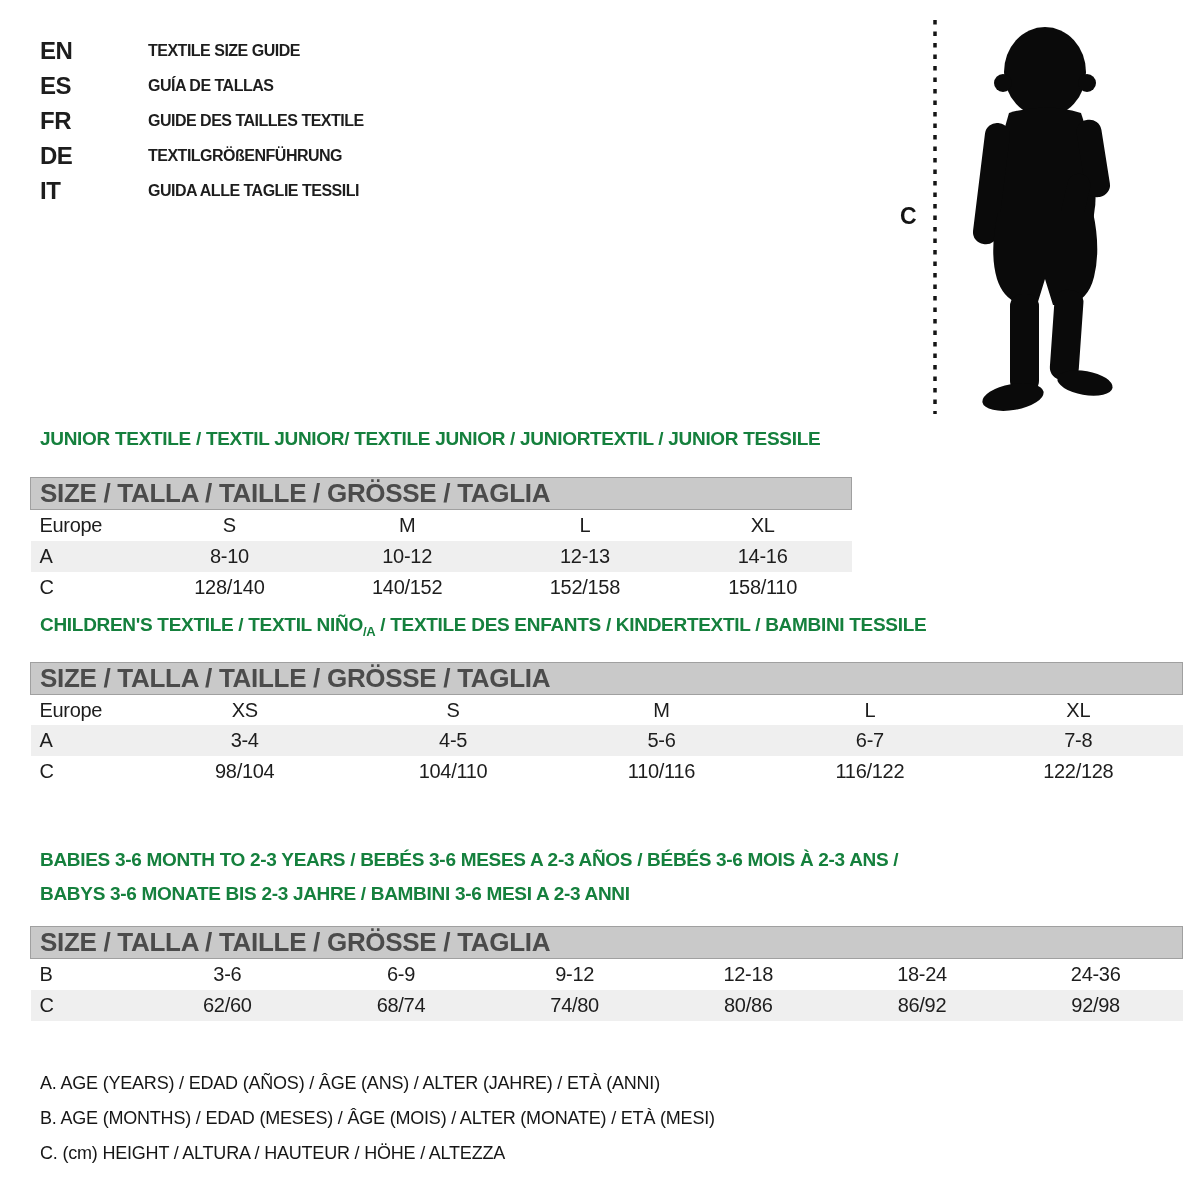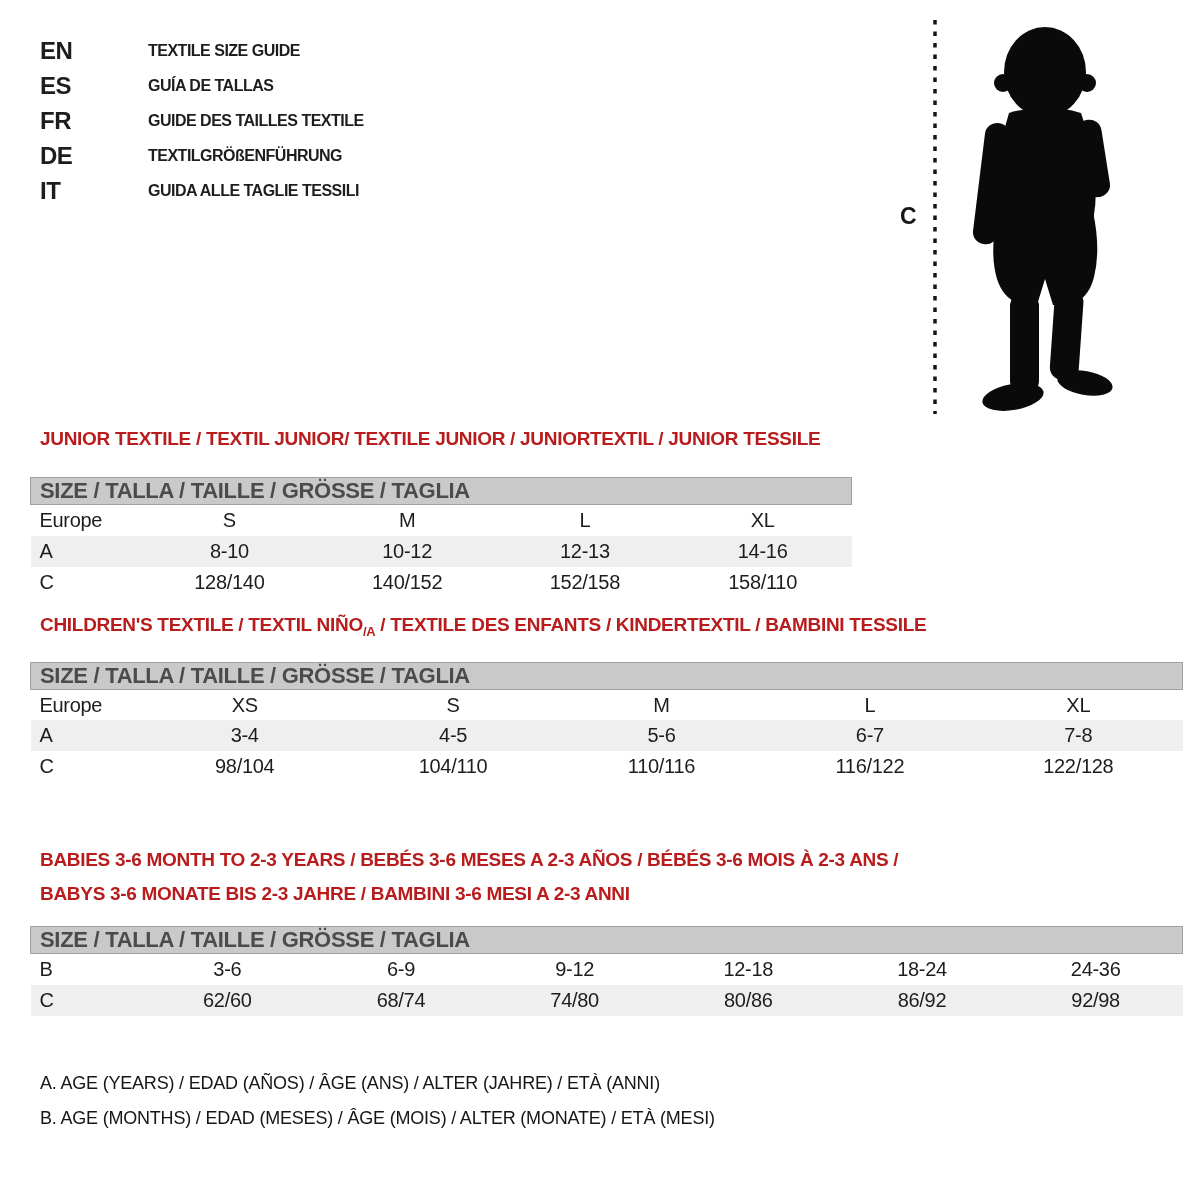--- a/index.html
+++ b/index.html
@@ -32,31 +32,31 @@
   .figure-label {
     font-weight: bold; font-size: 23px; margin-right: 15px; color: #141414;
   }
   .dash-line { display: block; margin-right: 14px; }
   .baby-svg { display: block; }
 
   
   .section { position: absolute; left: 30px; }
   .section-title {
     font-weight: bold; font-size: 19px; letter-spacing: -0.3px;
-    padding-left: 10px; white-space: nowrap; color: #b91c1c;
+    padding-left: 10px; white-space: nowrap; color: #15803d;
   }
   .section-title .sub-small { font-size: 13px; vertical-align: sub; }
   .two-line .section-title { line-height: 34px; }
 
   table { border-collapse: collapse; table-layout: fixed; margin-top: 24px; }
   .size-bar td {
     background: #c9c9c9;
     border: 1px solid #a0a0a0;
     color: #4b4b4b;
-    font-weight: bold; font-size: 22px; letter-spacing: -0.3px;
+    font-weight: bold; font-size: 26px; letter-spacing: -0.3px;
     height: 24px; padding: 0 0 0 9px; text-align: left;
   }
   td { height: 31px; font-size: 20px; letter-spacing: -0.3px; text-align: center; vertical-align: middle; }
   td.rowlabel { text-align: left; padding-left: 9px; }
   tr.shade td { background: #efefef; }
 
   
   .legend { position: absolute; top: 1066px; left: 30px; padding-left: 10px; }
   .legend-line {
     font-weight: normal; font-size: 18px; letter-spacing: -0.2px;
@@ -238,15 +238,16 @@
         <td>86/92</td>
         <td>92/98</td>
       </tr>
     </tbody>
       </table>
   </div>
 
   <div class="legend">
     <div class="legend-line">A. AGE (YEARS) / EDAD (AÑOS) / ÂGE (ANS) / ALTER (JAHRE) / ETÀ (ANNI)</div>
     <div class="legend-line">B. AGE (MONTHS) / EDAD (MESES) / ÂGE (MOIS) / ALTER (MONATE) / ETÀ (MESI)</div>
+    <div class="legend-line">C. (cm) HEIGHT / ALTURA / HAUTEUR / HÖHE / ALTEZZA</div>
   </div>
 
 </div>
 
 </body></html>

